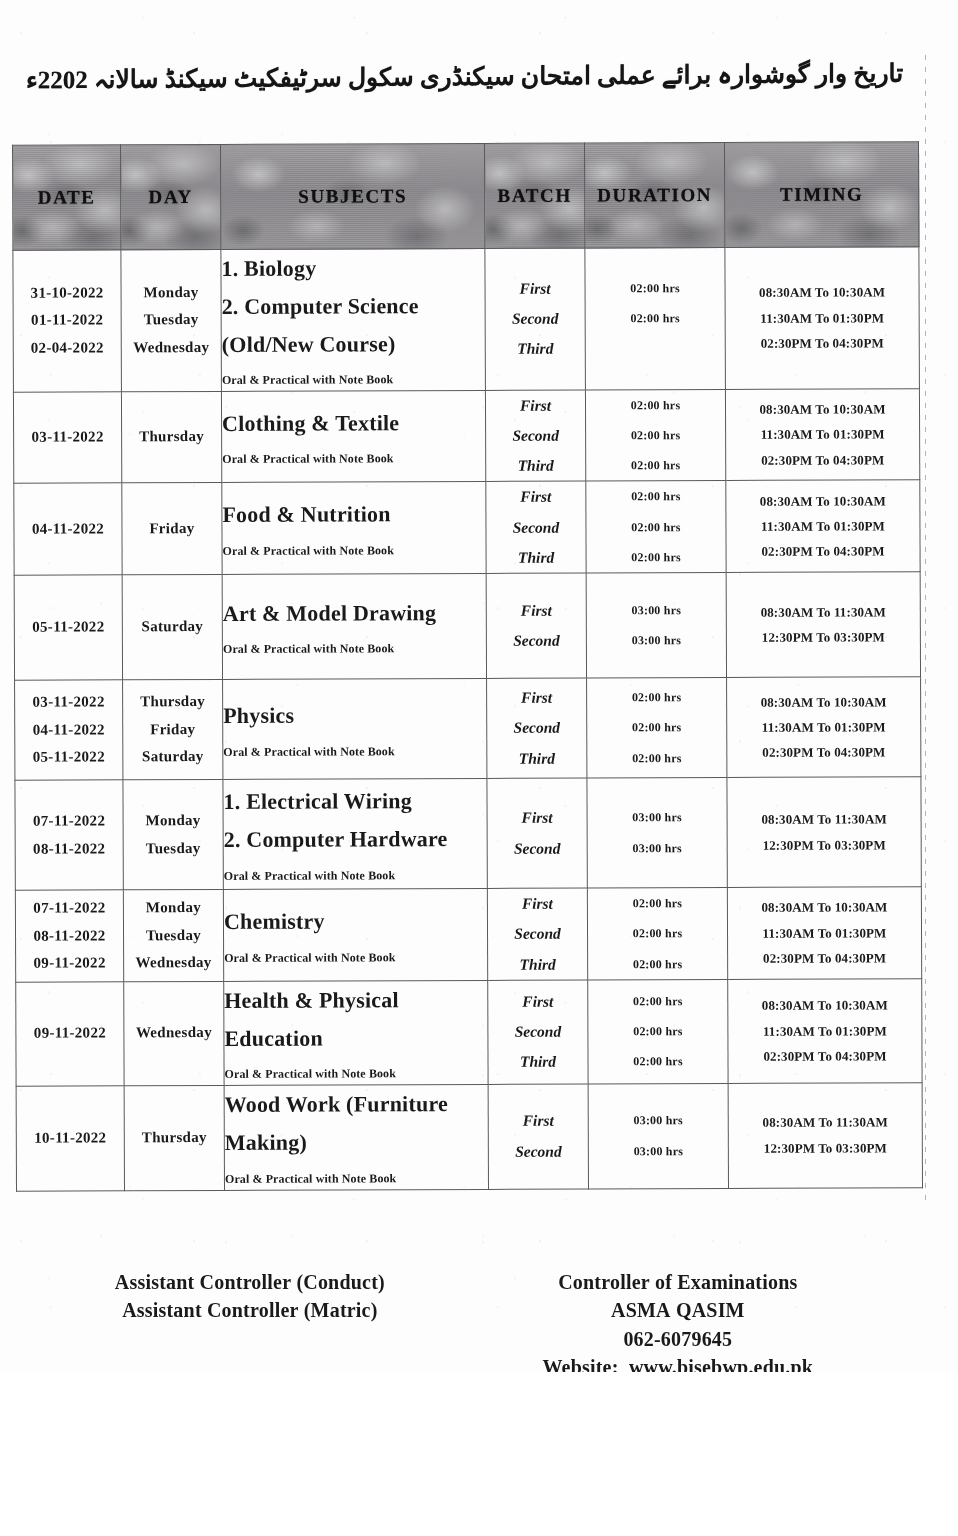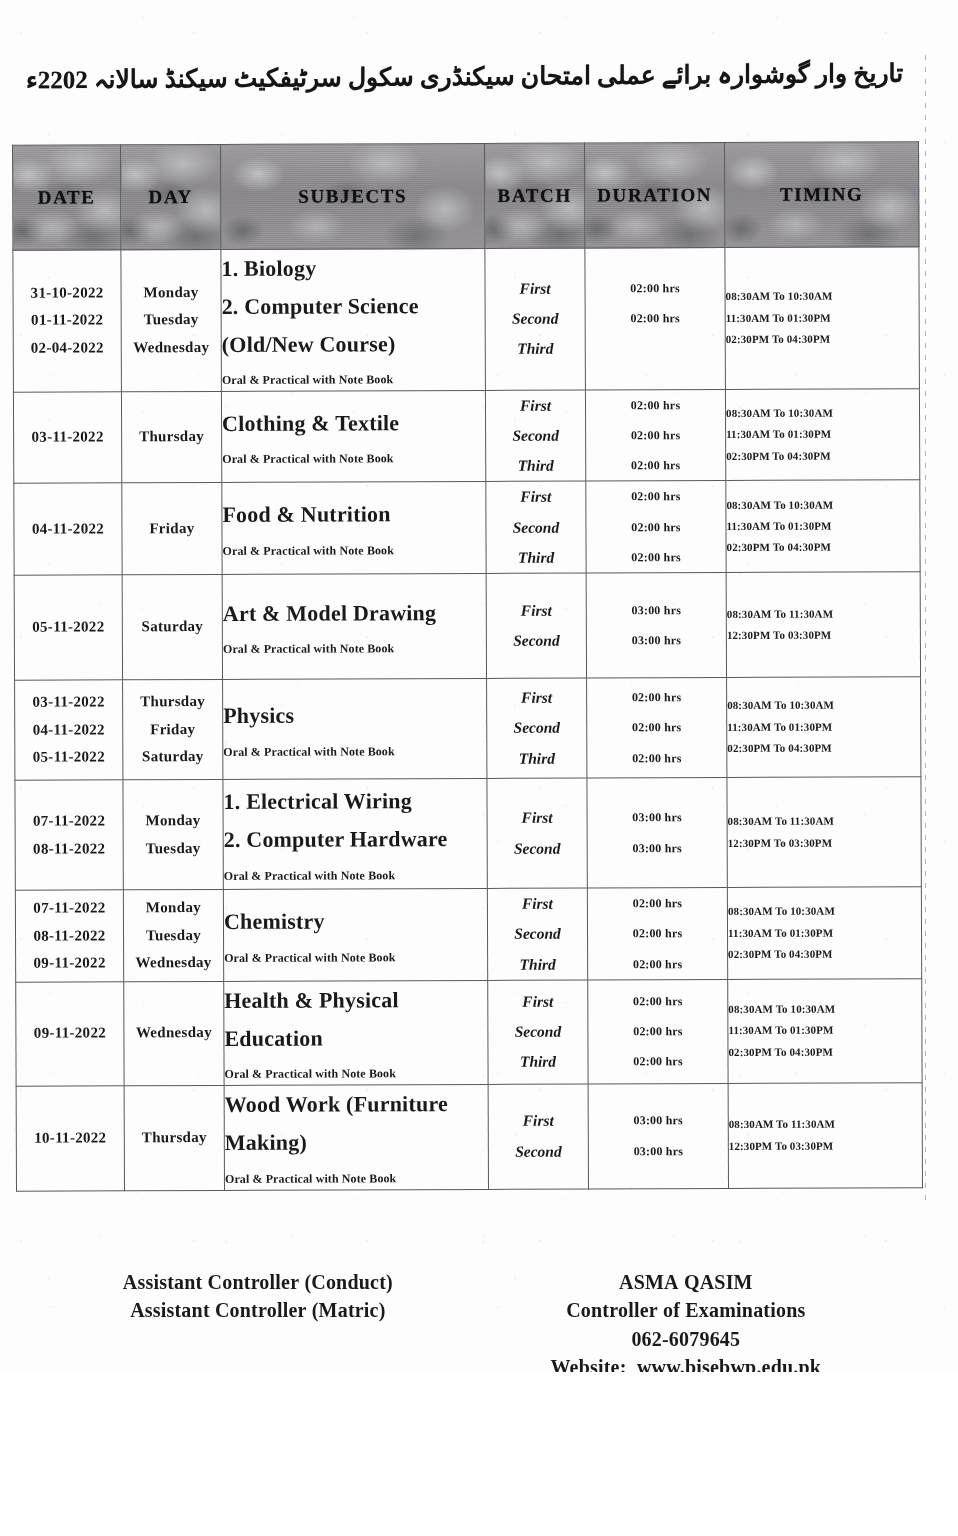--- a/index.html
+++ b/index.html
@@ -174,33 +174,33 @@
   .duration-cell {
     text-align: center;
     font-size: 12px;
     font-weight: bold;
     letter-spacing: .2px;
   }
   .duration-cell .line { line-height: 2.52; }
   .duration-cell .line.blank { color: transparent; }
 
   .timing-cell {
-    text-align: left;
-    font-size: 11px;
+    text-align: center;
+    font-size: 13px;
     font-weight: bold;
     letter-spacing: .1px;
     white-space: nowrap;
   }
   .timing-cell .line { line-height: 1.95; }
 
   
   .footer {
     position: absolute;
     top: 1268px;
-    left: 16px;
+    left: 8px;
     width: 930px;
     display: flex;
     justify-content: space-around;
     align-items: flex-start;
     z-index: 20;
   }
   .sig-block {
     text-align: center;
     font-size: 20px;
     font-weight: bold;
@@ -515,20 +515,20 @@
         </tbody>
     </table>
   </div>
 
   <div class="footer">
     <div class="sig-block sig-left" id="sig-left">
         <div class="ln">Assistant&nbsp;Controller&nbsp;(Conduct)</div>
         <div class="ln">Assistant&nbsp;Controller&nbsp;(Matric)</div>
       </div>
     <div class="sig-block sig-right" id="sig-right">
+        <div class="ln">Controller&nbsp;of&nbsp;Examinations</div>
         <div class="ln">ASMA&nbsp;QASIM</div>
-        <div class="ln">Controller&nbsp;of&nbsp;Examinations</div>
         <div class="ln">062-6079645</div>
         <div class="ln">Website:&nbsp;&nbsp;www.bisebwp.edu.pk</div>
       </div>
   </div>
 
 </div>
 
 </body></html>

